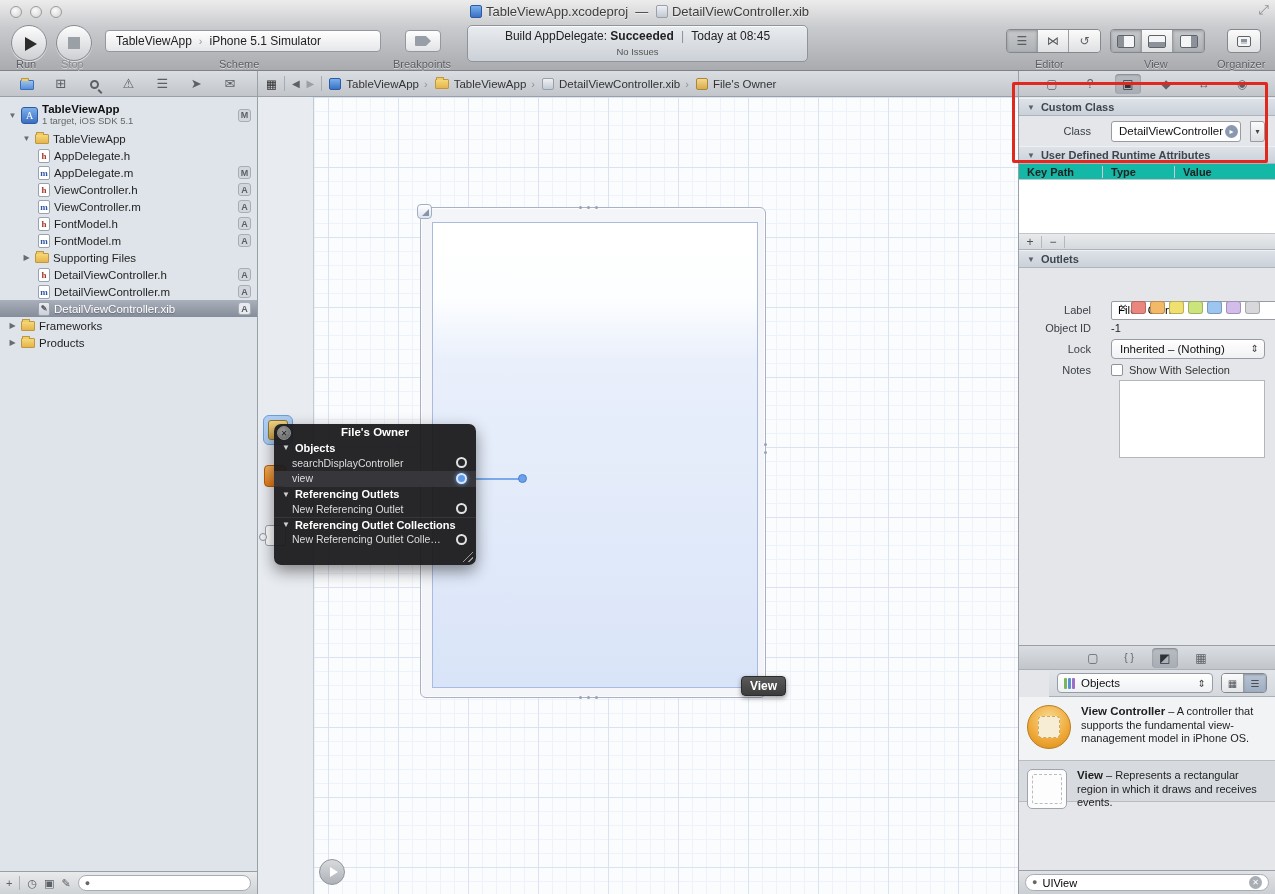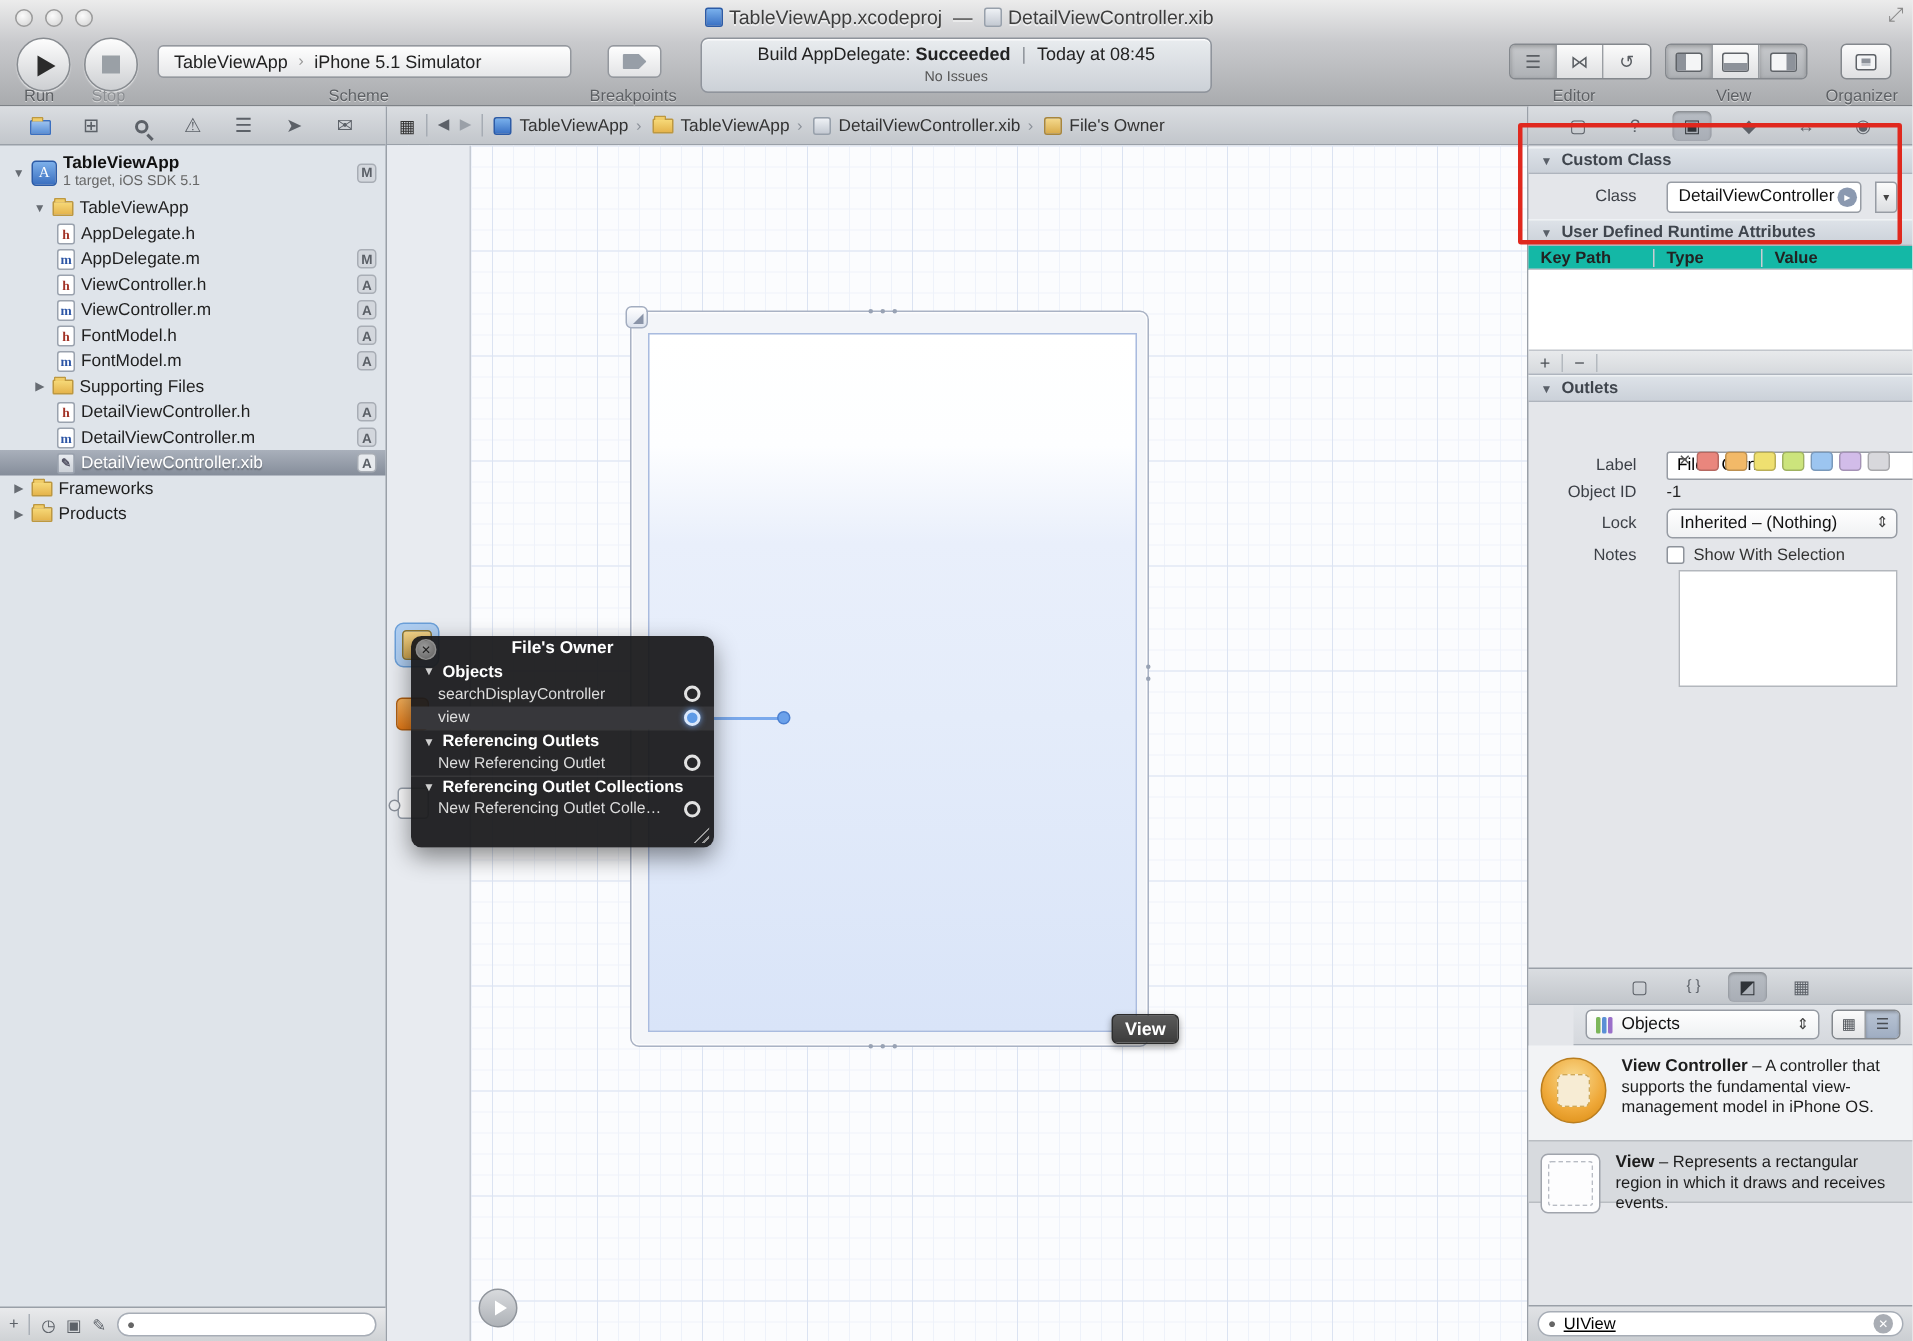--- a/index.html
+++ b/index.html
@@ -91,21 +91,21 @@
   .ind2{padding-left:38px;}
   .navrow.sel{background:linear-gradient(#a9b0bb,#858d9a);}
   .navrow.sel .nm{color:#fff;text-shadow:0 1px 1px rgba(0,0,0,.3);}
   .navrow.sel .badge{background:#e7eaee;}
   #nav-filterbar{position:absolute;left:0;right:0;bottom:0;height:23px;background:linear-gradient(#e9eaec,#cfd2d5);
     border-top:1px solid #9aa0a8;display:flex;align-items:center;padding:0 6px;gap:7px;color:#5c6168;}
   #nav-filterbar .vsep{width:1px;height:14px;background:#aab0b7;}
   .searchpill{flex:1;height:16px;border-radius:9px;background:#fff;border:1px solid #a7adb6;
     display:flex;align-items:center;padding:0 6px;gap:5px;}
   .searchpill .sphere{font-size:9px;color:#666;line-height:1;}
-  .searchpill input{border:none;outline:none;flex:1;font-size:11px;background:transparent;padding:0;min-width:0;text-decoration:underline;}
+  .searchpill input{border:none;outline:none;flex:1;font-size:11px;background:transparent;padding:0;min-width:0;}
 
   
   #jumpbar{position:absolute;top:0;left:0;right:0;height:26px;display:flex;align-items:center;padding:0 8px;gap:7px;font-size:11.5px;color:#333;}
   #jumpbar .vsep{width:1px;height:15px;background:#a6acb4;}
   #jumpbar .arrow{color:#5c6168;font-size:10px;}
   #jumpbar .arrow.fwd{color:#9aa0a8;}
   .crumb{display:flex;align-items:center;gap:5px;}
   .crumb .chev{color:#8b9199;font-size:11px;}
   .ci{display:inline-block;width:12px;height:12px;border-radius:2px;}
   .ci.proj{background:linear-gradient(#79b0ec,#3a71c4);border:1px solid #2c5ba6;}

